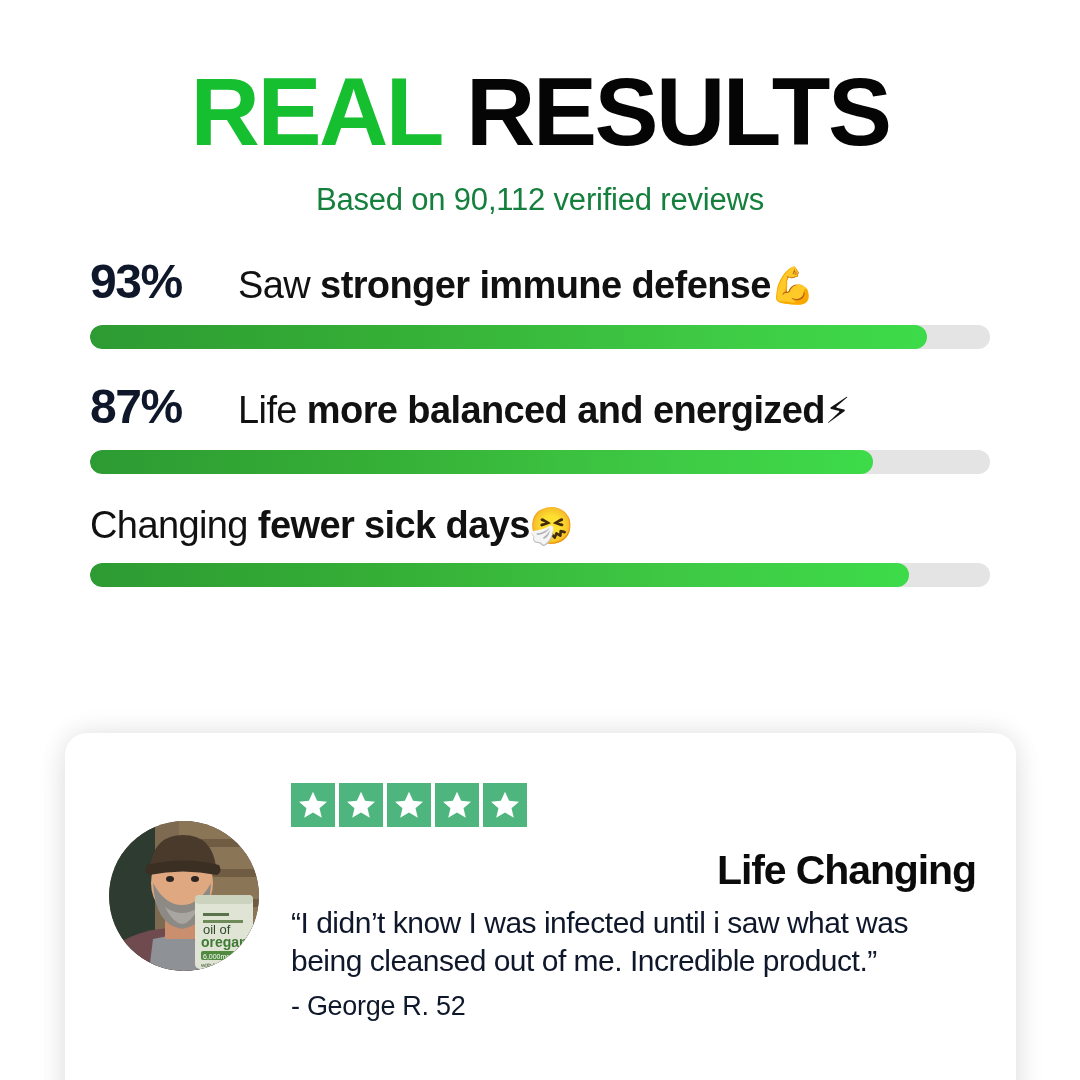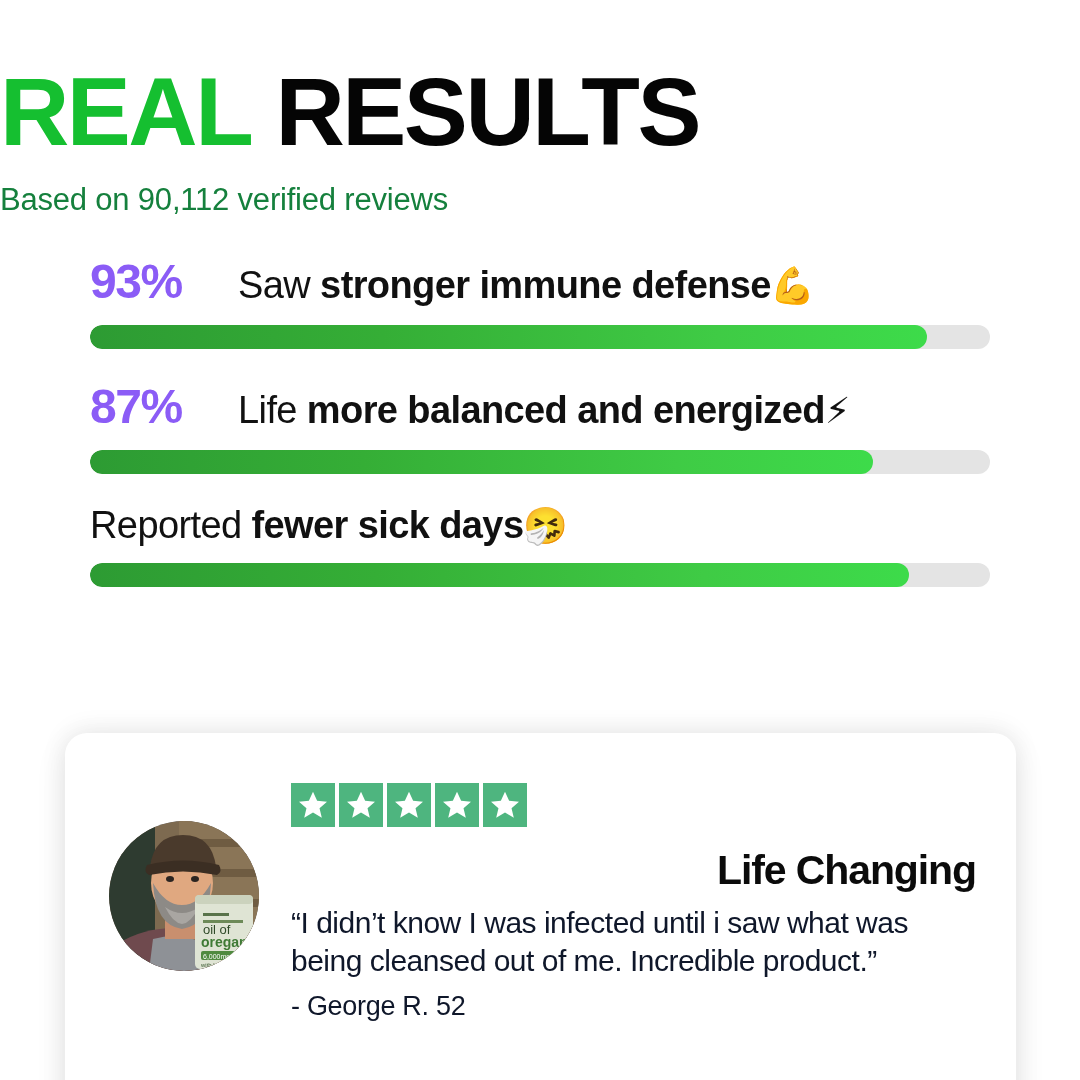--- a/index.html
+++ b/index.html
@@ -6,21 +6,21 @@
   html,body { width:1080px; height:1080px; }
   body {
     background:#ffffff;
     font-family:"Liberation Sans","DejaVu Sans",sans-serif;
     color:#111111;
     overflow:hidden;
     position:relative;
   }
 
   
-  .header { padding-top:64px; text-align:left; }
+  .header { padding-top:64px; text-align:center; }
   .headline {
     font-size:96px;
     font-weight:700;
     letter-spacing:-2.5px;
     line-height:1.0;
     white-space:nowrap;
   }
   .headline .hl-green { color:#15bf30; }
   .headline .hl-dark  { color:#050505; }
   .subtitle {
@@ -38,21 +38,21 @@
     display:flex;
     align-items:baseline;
     gap:20px;
     white-space:nowrap;
     margin-bottom:16px;
   }
   .stat-pct {
     font-size:48px;
     font-weight:700;
     letter-spacing:-1.5px;
-    color:#8b5cf6;
+    color:#0f172a;
     min-width:128px;
   }
   .stat-text {
     font-size:38px;
     font-weight:400;
     letter-spacing:-0.6px;
     color:#111111;
   }
   .stat-text .bold { font-weight:700;text-align:center; }
   .stat-emoji { font-size:36px; }
@@ -158,21 +158,21 @@
       <span class="stat-pct">87%</span>
       <span class="stat-text"><span>Life </span><span class="bold">more balanced and energized</span><span class="stat-emoji">⚡</span></span>
     </div>
     <div class="bar-track">
       <div class="bar-fill" style="width: 87%;"></div>
     </div>
   </div>
 
   <div class="stat-row">
     <div class="stat-line">
-      <span class="stat-text"><span>Reported </span><span class="bold">fewer sick days</span><span class="stat-emoji">🤧</span></span>
+      <span class="stat-text"><span>Changing </span><span class="bold">fewer sick days</span><span class="stat-emoji">🤧</span></span>
     </div>
     <div class="bar-track">
       <div class="bar-fill" style="width: 91%;"></div>
     </div>
   </div>
 
 </div>
 
 <div class="review-card">
 

